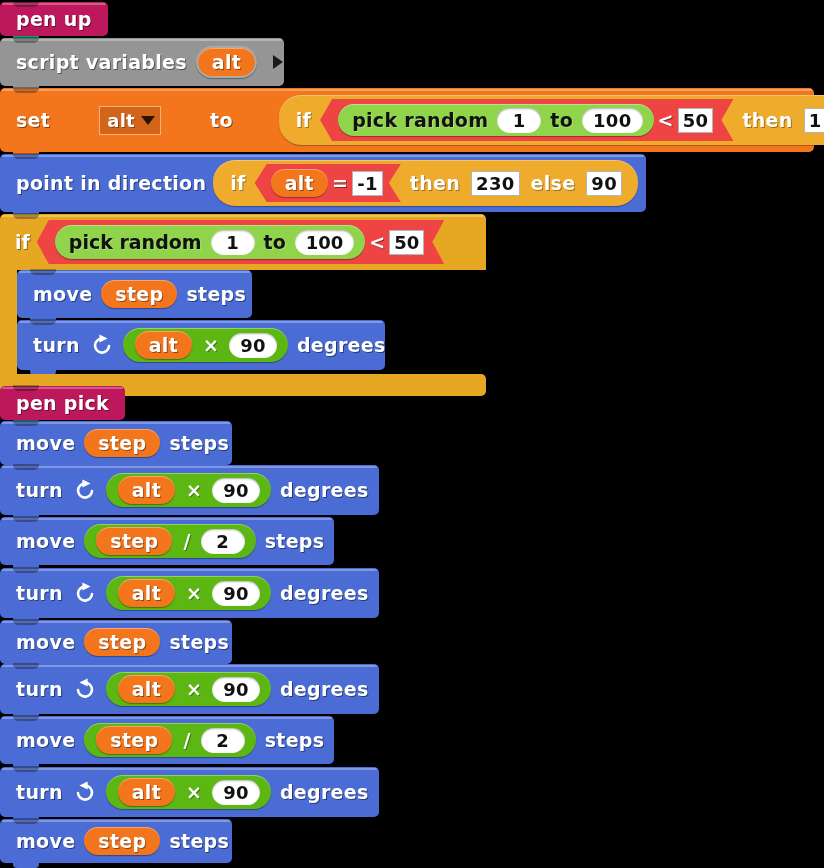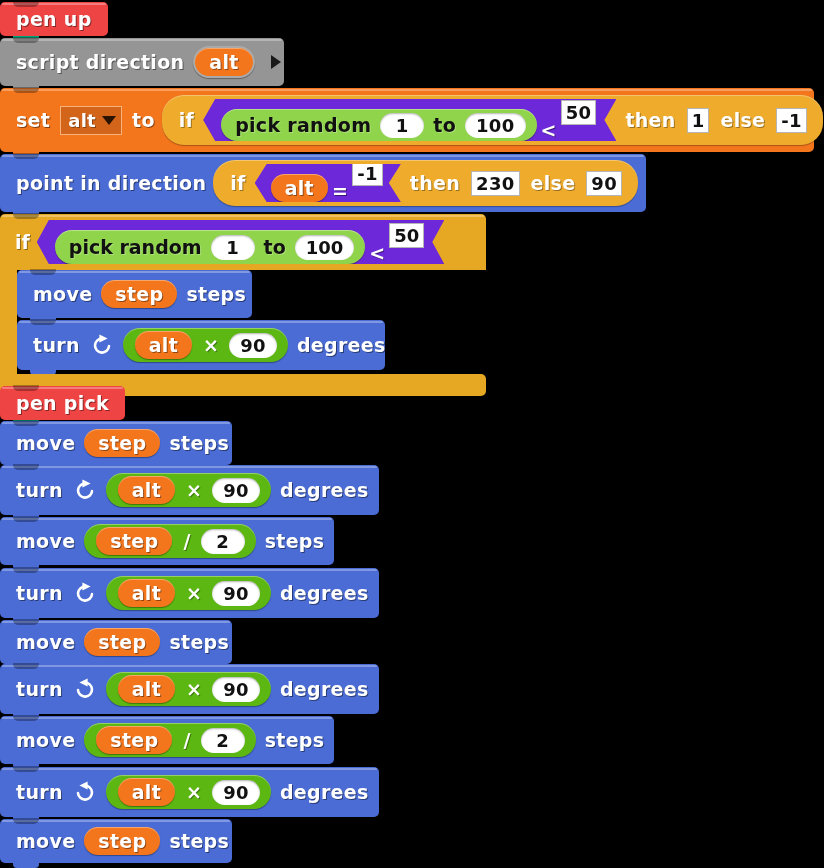--- a/index.html
+++ b/index.html
@@ -43,21 +43,21 @@
   .notch-bot { bottom: -5px; }
   .notch-top::after, .notch-bot::after {
     content: "";
     position: absolute;
     left: 0; top: 0;
     width: 26px; height: 5px;
     border-radius: 0 0 4px 4px;
   }
 
   
-  .c-pen   { background: #ef4444; }
+  .c-pen   { background: #be185d; }
   .c-other { background: #959595; }
   .c-var   { background: #f3761d; }
   .c-motion{ background: #4a6cd4; }
 
   .c-pen  .notch-bot::after   { background:#00a178; box-shadow: 0 1px 0 rgba(0,0,0,.35); }
   .c-other .notch-bot::after  { background:#959595; box-shadow: 0 1px 0 rgba(0,0,0,.35); }
   .c-var  .notch-bot::after   { background:#f3761d; box-shadow: 0 1px 0 rgba(0,0,0,.35); }
   .c-motion .notch-bot::after { background:#4a6cd4; box-shadow: 0 1px 0 rgba(0,0,0,.35); }
 
   .dent {
@@ -152,25 +152,25 @@
   }
   .slot-drop .caret {
     width:0;height:0;margin-left:6px;
     border-left:7px solid transparent;
     border-right:7px solid transparent;
     border-top:9px solid #2b1302;
   }
 
   
   .hex {
-    display:inline-flex; align-items:flex-end;
+    display:inline-flex; align-items:center;
     height: 40px;
     padding: 0 4px;
     margin: 0 2px;
-    background: #6d28d9;
+    background: #ef4444;
     -webkit-clip-path: polygon(12px 0, 100% 0, calc(100% - 12px) 50%, 100% 100%, 12px 100%, 0 50%);
     clip-path: polygon(12px 0, 100% 0, calc(100% - 12px) 50%, 100% 100%, 12px 100%, 0 50%);
   }
   .hex.wide { padding: 0 16px 0 14px; }
 
   
   .ifrep {
     display:inline-flex; align-items:center;
     height: 44px;
     padding: 0 12px 0 10px;
@@ -223,30 +223,30 @@
 
   <div class="blk c-pen" style="left:0px; top:2px; height:34px;">
     <span class="dent"></span>
     <span class="notch-bot"></span>
     <span class="lbl">pen up</span>
   </div>
 
   <div class="blk c-other" style="left:0px; top:38px; height:48px; width:284px;">
     <span class="dent"></span>
     <span class="notch-bot"></span>
-    <span class="lbl">script direction</span>
+    <span class="lbl">script variables</span>
     <span class="rep rep-var" style="height:32px;border:2px solid #aaa;">alt</span>
     <span class="arrow-ico" style="width:14px;height:18px;margin-left:10px;">
       <svg viewBox="0 0 14 18" width="14" height="18">
           <polygon points="2,2 12,9 2,16" fill="#1a1a1a"></polygon>
         </svg>
     </span>
   </div>
 
-  <div class="blk c-var" style="left:0px; top:88px; height:64px; width:814px;">
+  <div class="blk c-var" style="left:0px; top:88px; height:64px; width:814px;gap:39px;">
     <span class="dent"></span>
     <span class="notch-bot"></span>
     <span class="lbl">set</span>
     <span class="slot-drop">
       <span>alt</span>
       <span class="caret"></span>
     </span>
     <span class="lbl">to</span>
 
     <span class="ifrep" style="height:50px;">

